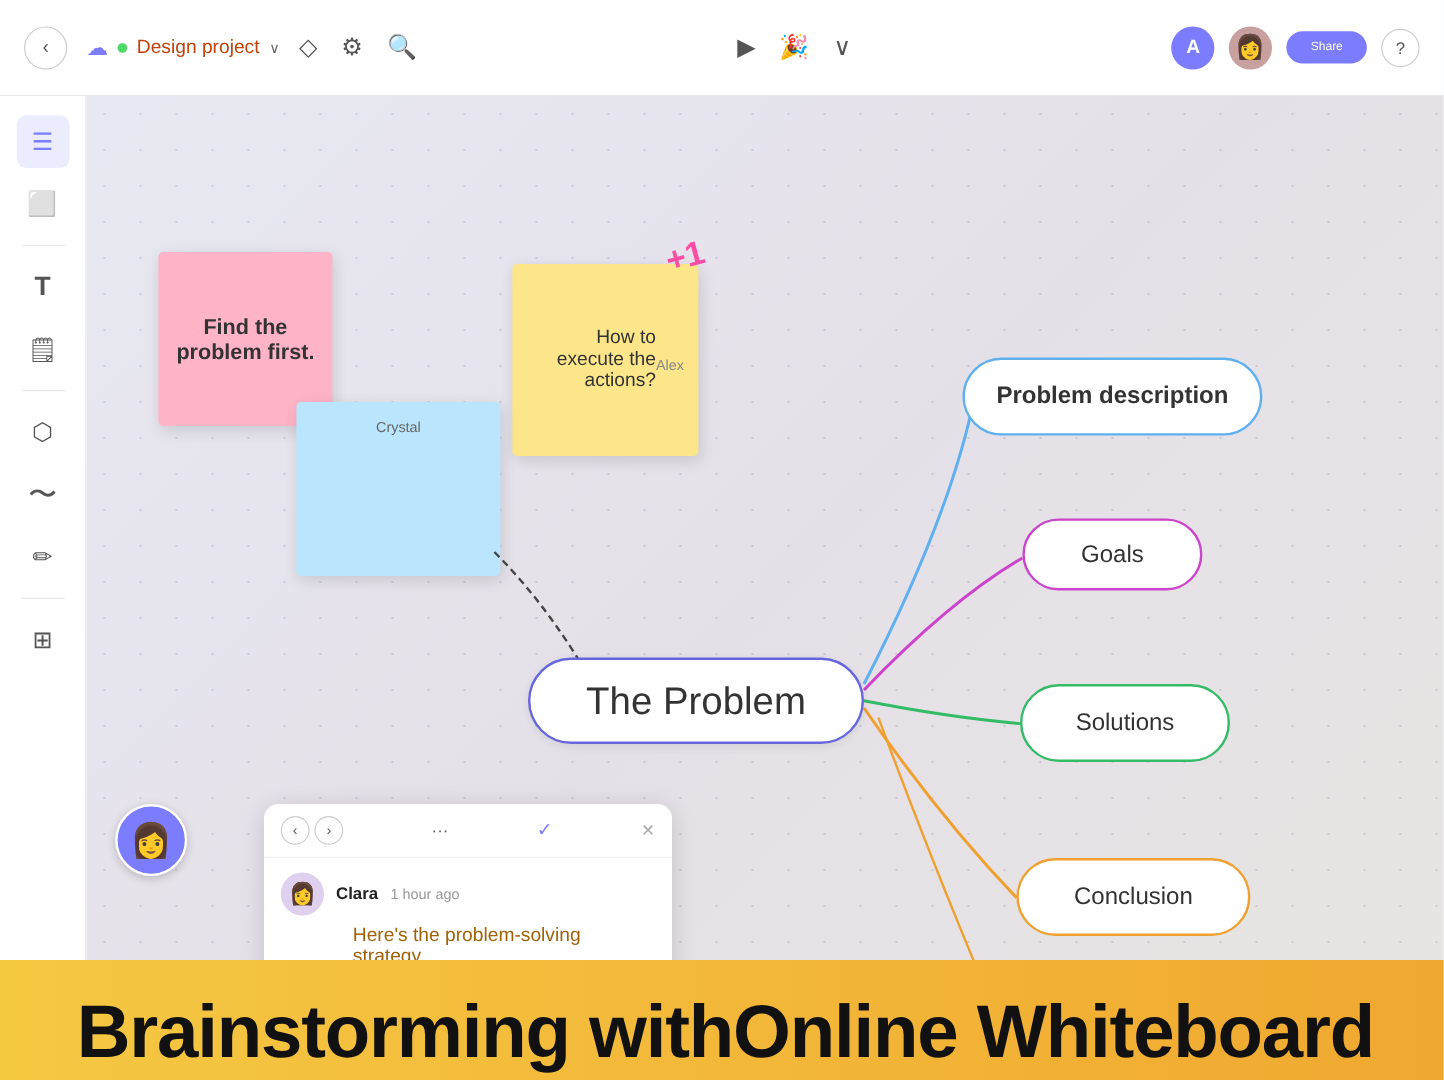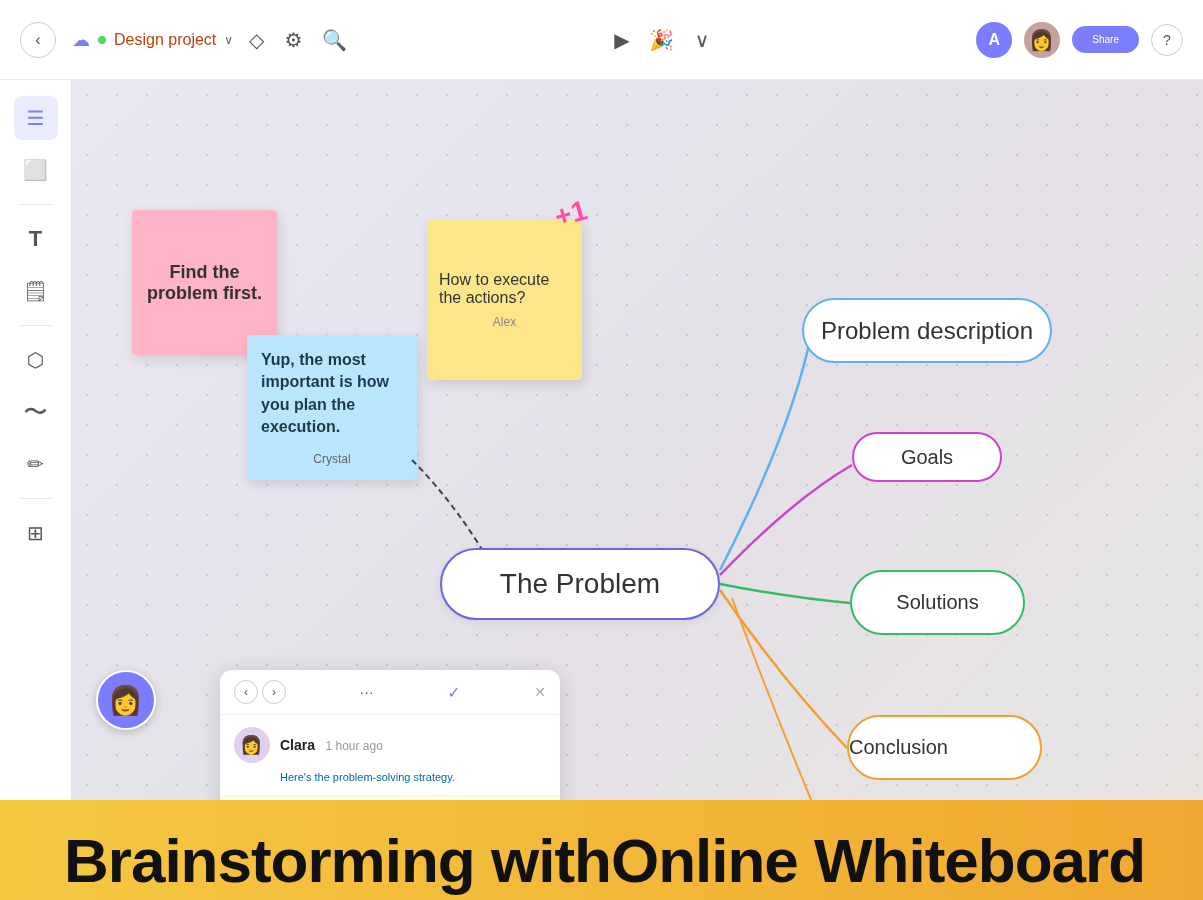--- a/index.html
+++ b/index.html
@@ -87,22 +87,22 @@
       background: #ffb3c6; border-radius: 4px;
       display: flex; align-items: center; justify-content: center;
       padding: 12px; text-align: center;
       font-size: 18px; font-weight: 600; color: #333;
       box-shadow: 2px 4px 12px rgba(0,0,0,0.12);
     }
     .sticky-yellow {
       position: absolute; top: 140px; left: 355px;
       width: 155px; height: 160px;
       background: #fde68a; border-radius: 4px;
-      display: flex; flex-direction: column; align-items: center; justify-content: center;
-      padding: 12px; text-align: left;
+      display: flex; flex-direction: row; align-items: center; justify-content: center;
+      padding: 12px; text-align: right;
       font-size: 16px; color: #333;
       box-shadow: 2px 4px 12px rgba(0,0,0,0.12);
     }
     .plus-one {
       position: absolute; top: 118px; left: 483px;
       font-size: 28px; font-weight: 900; color: #ff4da6;
       transform: rotate(-15deg);
     }
     .sticky-author { font-size: 12px; color: #888; margin-top: 8px; }
     .sticky-blue {
@@ -115,53 +115,53 @@
     .sticky-blue-text { font-size: 16px; font-weight: 600; color: #1e3a4a; line-height: 1.4; }
     .sticky-blue-author { font-size: 12px; color: #666; text-align: center; }
 
     
     .node-problem {
       position: absolute; top: 468px; left: 368px;
       width: 280px; height: 72px;
       border: 2.5px solid #6666dd; border-radius: 36px;
       background: white;
       display: flex; align-items: center; justify-content: center;
-      font-size: 28px; font-weight: 500; color: #333;
+      font-size: 32px; font-weight: 500; color: #333;
       box-shadow: 0 2px 8px rgba(0,0,0,0.08);
     }
     .node-problem-desc {
       position: absolute; top: 218px; left: 730px;
       width: 250px; height: 65px;
       border: 2.5px solid #60b0f0; border-radius: 33px;
       background: white;
       display: flex; align-items: center; justify-content: center;
-      font-size: 24px; font-weight: 400; color: #333;
+      font-size: 20px; font-weight: 700; color: #333;
     }
     .node-goals {
       position: absolute; top: 352px; left: 780px;
-      width: 150px; height: 50px;
+      width: 150px; height: 60px;
       border: 2.5px solid #cc44cc; border-radius: 33px;
       background: white;
       display: flex; align-items: center; justify-content: center;
       font-size: 20px; font-weight: 500; color: #333;
     }
     .node-solutions {
       position: absolute; top: 490px; left: 778px;
       width: 175px; height: 65px;
       border: 2.5px solid #33bb66; border-radius: 33px;
       background: white;
       display: flex; align-items: center; justify-content: center;
       font-size: 20px; font-weight: 500; color: #333;
     }
     .node-conclusion {
       position: absolute; top: 635px; left: 775px;
       width: 195px; height: 65px;
       border: 2.5px solid #f0a030; border-radius: 33px;
       background: white;
-      display: flex; align-items: center; justify-content: flex-start;
+      display: flex; align-items: center; justify-content: center;
       font-size: 20px; font-weight: 500; color: #333;
     }
     .node-action {
       position: absolute; top: 788px; left: 780px;
       width: 150px; height: 55px;
       border: 2.5px solid #f0a030; border-radius: 28px;
       background: rgba(255,255,255,0.7);
       display: flex; align-items: center; justify-content: center;
       font-size: 18px; color: #555;
     }
@@ -211,21 +211,21 @@
     .comment-check { color: #7c7cff; cursor: pointer; }
     .comment-close { color: #aaa; cursor: pointer; font-size: 14px; }
     .comment-body { padding: 12px 14px; }
     .comment-user-row { display: flex; align-items: center; gap: 10px; margin-bottom: 8px; }
     .comment-user-avatar {
       width: 36px; height: 36px; border-radius: 50%; background: #e0d0f0;
       display: flex; align-items: center; justify-content: center; font-size: 18px;
     }
     .comment-username { font-weight: 700; font-size: 14px; color: #222; text-align: center; }
     .comment-time { font-size: 12px; color: #999; margin-left: 6px; }
-    .comment-text { font-size: 11px; color: #0369a1; margin-left: 46px; }
+    .comment-text { font-size: 16px; color: #a16207; margin-left: 60px; }
 
     
     .comment2-row { display: flex; align-items: center; gap: 10px; padding: 8px 14px; border-top: 1px solid #f5f5f5; background: #fef9f0; }
     .comment2-avatar {
       width: 28px; height: 28px; border-radius: 50%; background: #ff9944;
       display: flex; align-items: center; justify-content: center;
       color: white; font-size: 13px; font-weight: bold;
     }
     .comment2-name { font-weight: 600; font-size: 13px; color: #333; }
     .comment2-time { font-size: 11px; color: #aaa; margin-left: 4px; }
@@ -326,21 +326,20 @@
     <span>Find the problem first.</span>
   </div>
 
   <div class="sticky-yellow">
     <span>How to execute the actions?</span>
     <span class="sticky-author">Alex</span>
   </div>
   <div class="plus-one">+1</div>
 
   <div class="sticky-blue">
-    <div class="sticky-blue-text">Yup, the most important is how you plan the execution.</div>
     <div class="sticky-blue-author">Crystal</div>
   </div>
 
   <svg class="dashed-arrow-svg" viewBox="0 0 1131 820" preserveAspectRatio="none">
 
     <defs>
       <marker id="arrowhead" markerWidth="8" markerHeight="8" refX="6" refY="3" orient="auto">
         <polygon points="0 0, 8 3, 0 6" fill="#555"></polygon>
       </marker>
     </defs>

